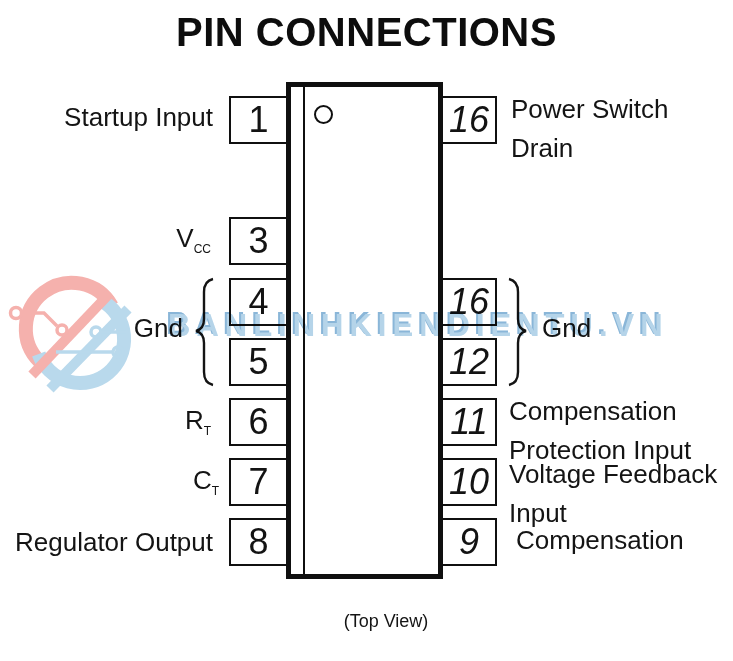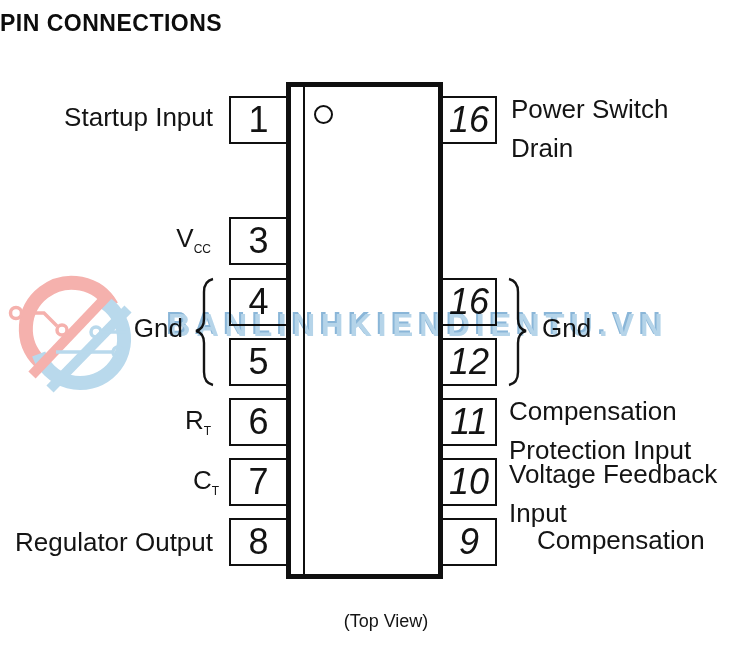--- a/index.html
+++ b/index.html
@@ -5,22 +5,22 @@
   html,body{margin:0;padding:0;}
   body{
     width:733px;height:661px;position:relative;overflow:hidden;
     background:#ffffff;color:#111;
     font-family:"Liberation Sans", sans-serif;
   }
   .abs{position:absolute;}
 
   
   .title{
-    left:0;top:10px;width:733px;
-    font-size:23px;font-weight:bold;letter-spacing:.5px;color:#0d0d0d;
+    left:0;top:10px;width:733px;text-align:center;
+    font-size:40px;font-weight:bold;letter-spacing:.5px;color:#0d0d0d;
   }
   .footer{
     left:386px;top:611px;transform:translateX(-50%);
     font-size:18px;color:#141414;white-space:nowrap;
   }
 
   
   .chip{
     left:286px;top:82px;width:157px;height:497px;
     box-sizing:border-box;border:5px solid #0f0f0f;background:#fff;
@@ -52,21 +52,21 @@
   .lbl-vcc{right:522px;top:224px;}
   .lbl-gnd-left{right:550px;top:314px;}
   .lbl-rt{right:522px;top:406px;}
   .lbl-ct{right:514px;top:466px;}
   .lbl-regout{right:520px;top:528px;}
 
   .lbl-psd{left:511px;top:90px;width:175px;}
   .lbl-gnd-right{left:542px;top:314px;}
   .lbl-ovp{left:509px;top:392px;width:198px;}
   .lbl-vfb{left:509px;top:455px;width:212px;}
-  .lbl-comp{left:537px;top:526px;}
+  .lbl-comp{left:516px;top:526px;}
 
   .braces{left:0;top:0;pointer-events:none;}
 
   
   .watermark{
     left:0;top:0;width:733px;height:661px;
     mix-blend-mode:multiply;pointer-events:none;
   }
   .wm-text{
     position:absolute;left:168px;top:308px;

